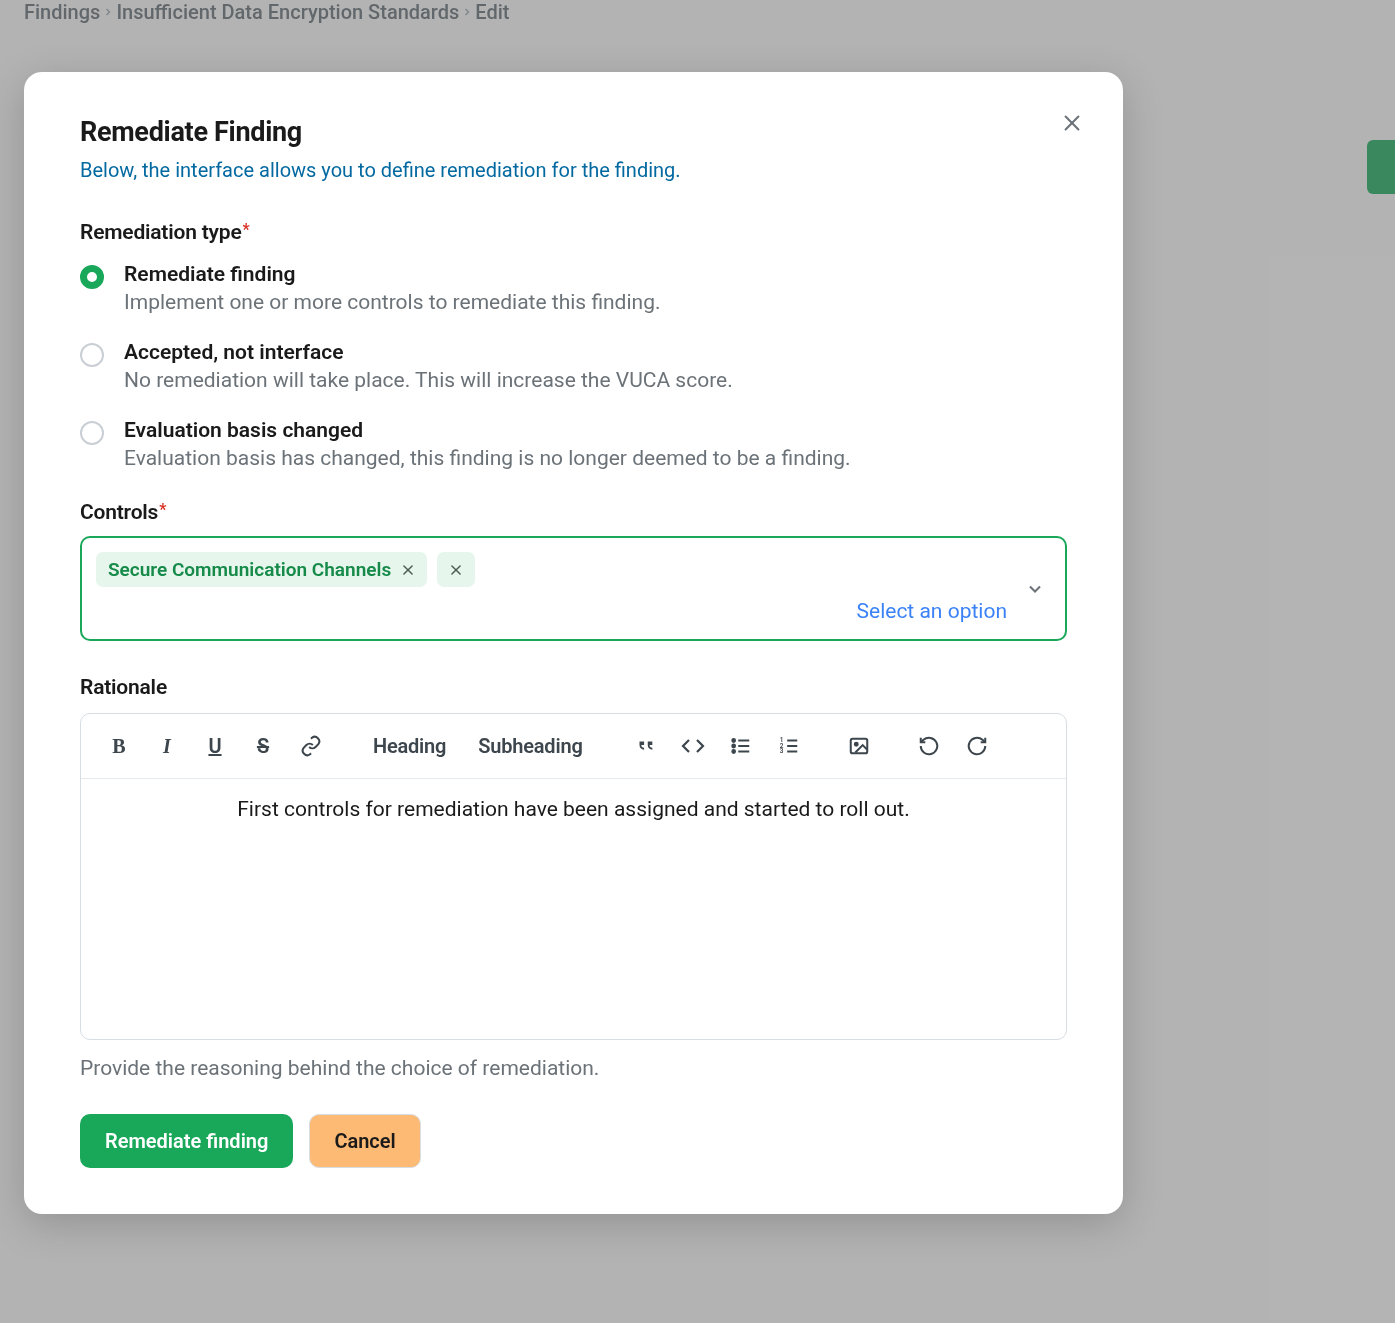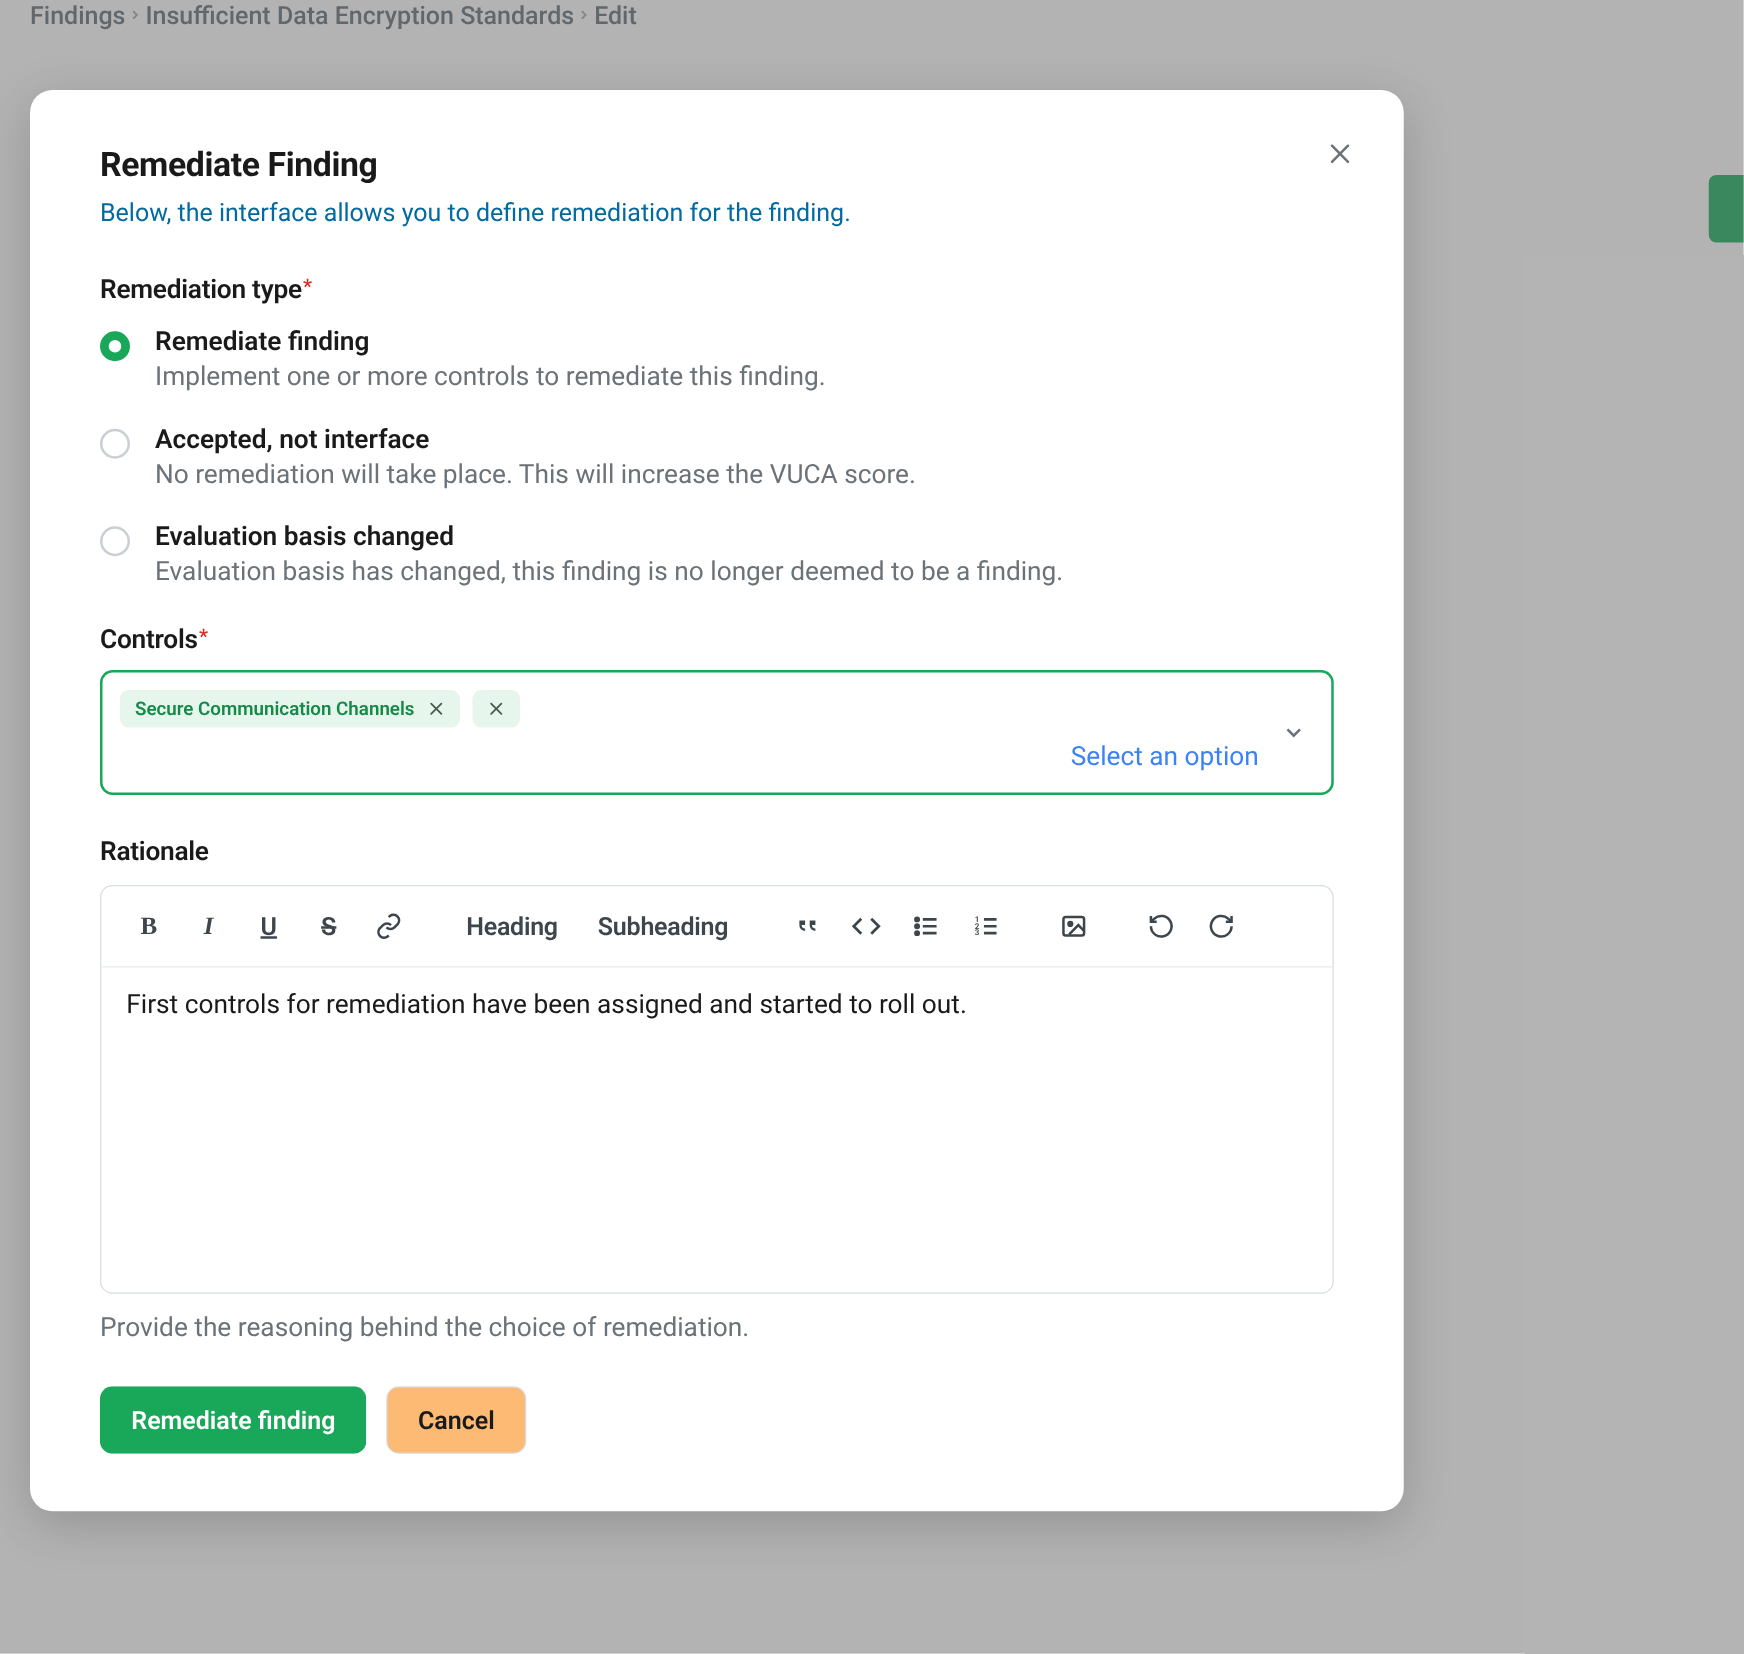--- a/index.html
+++ b/index.html
@@ -120,21 +120,21 @@
     color: #6b7278;
   }
   .chips { display: flex; flex-wrap: wrap; gap: 10px; margin-bottom: 8px;}
   .chip {
     display: inline-flex;
     align-items: center;
     gap: 10px;
     background: #e6f6ec;
     color: #158a49;
     font-weight: 600;
-    font-size: 15px;
+    font-size: 19px;
     padding: 6px 12px;
     border-radius: 7px;
   }
   .chip .chip-x { color: #4e5a52; cursor:pointer; display:flex; }
   .ms-placeholder {
     font-size: 21px;
     color: #3b82f6;
     padding: 4px 2px 2px 2px;
     text-align: right;
   }
@@ -165,20 +165,21 @@
     font-weight: 600;
   }
   .tb-btn.text { padding: 0 12px; font-weight: 600; letter-spacing: -0.2px;}
   .tb-sep { width: 14px; }
   .editor-body {
     min-height: 260px;
     padding: 18px 20px;
     font-size: 21px;
     color: #1a1a1a;
     outline: none;
+    text-align: center;
   }
   .helper {
     font-size: 21px;
     color: #6b7278;
     margin-top: 16px;
   }
   .actions {
     display: flex;
     gap: 16px;
     margin-top: 34px;

